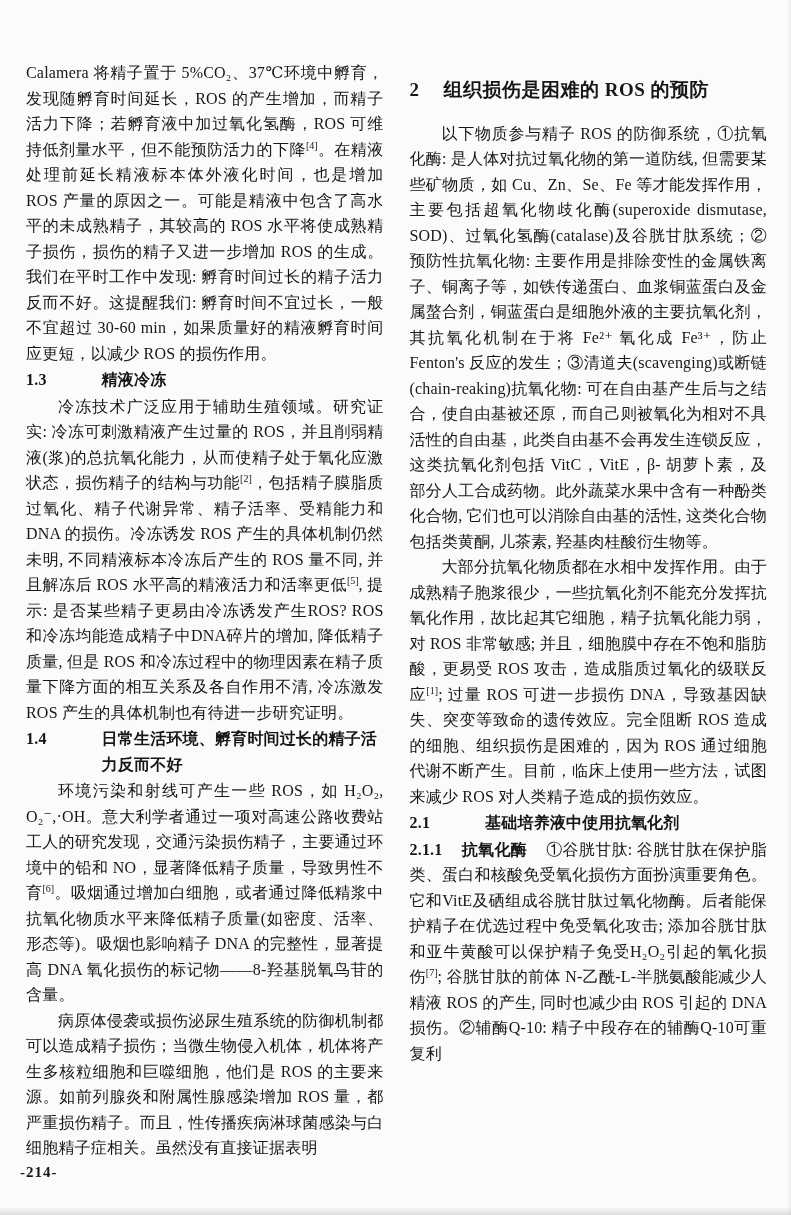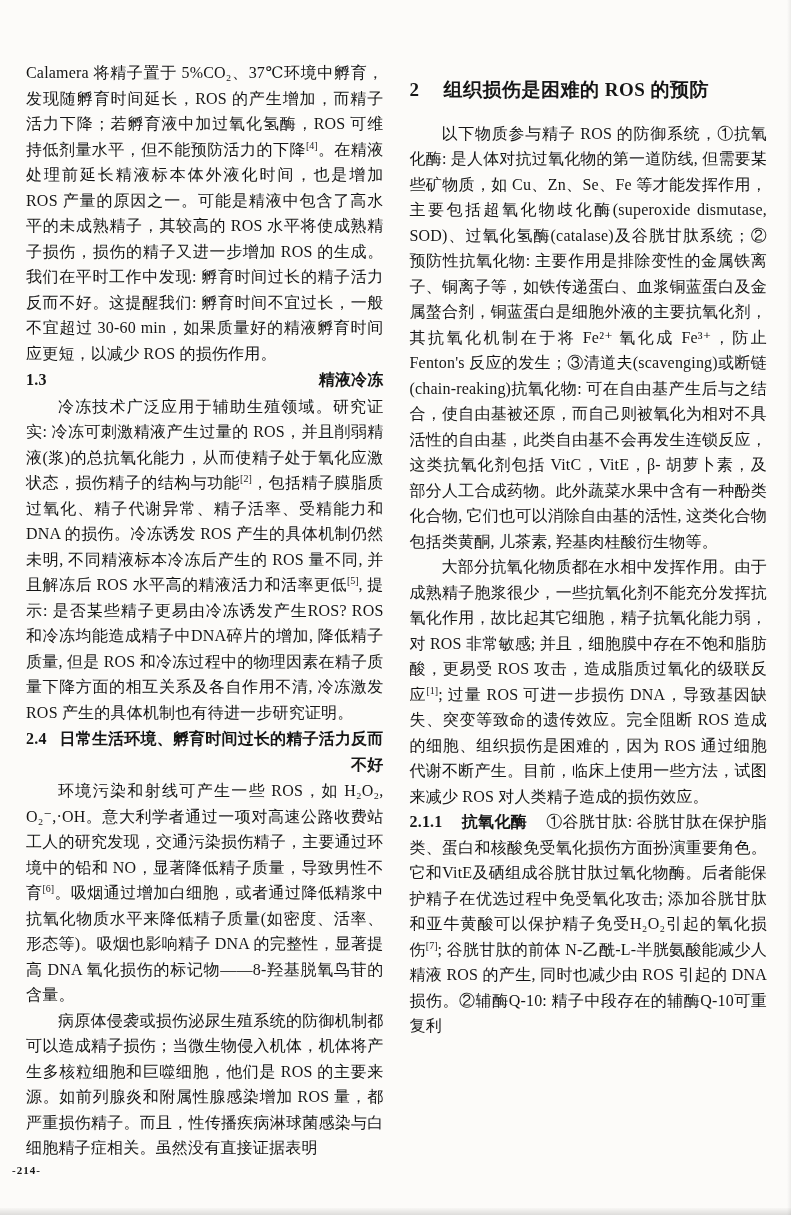--- a/index.html
+++ b/index.html
@@ -32,36 +32,36 @@
   }
   .col p { margin: 0; }
   p.indent { text-indent: 2em; }
   sup { font-size: 10px; line-height: 0; vertical-align: super; letter-spacing: 0; }
   .run-heading {
     display: flex;
     font-weight: 700;
     margin: 1px 0;
   }
   .run-heading .h-label { flex: 0 0 auto; margin-right: 10px; }
-  .run-heading .h-title { flex: 1 1 auto; text-align: right; }
+  .run-heading .h-title { flex: 1 1 auto; text-align: left; margin-left: 45px; }
   .section-heading {
     display: flex;
     align-items: baseline;
     font-weight: 700;
     font-size: 19px;
     margin: 17px 0 18px 0;
     letter-spacing: 0.5px;
   }
   .section-heading .h-label { flex: 0 0 auto; margin-right: 24px; }
   .inline-bold { font-weight: 700; }
   .inline-gap { display: inline-block; width: 1.2em; }
   .page-number {
     position: absolute;
-    left: 12px; top: 1164px;
-    font-size: 11px;
+    left: 20px; top: 1164px;
+    font-size: 15px;
     font-weight: 700;
     letter-spacing: 1px;
   }
   .bottom-edge {
     position: absolute;
     left: 0; bottom: 0;
     width: 100%; height: 7px;
     background: linear-gradient(to bottom, rgba(0,0,0,0.02), rgba(0,0,0,0.12));
   }
   .right-edge {
@@ -81,40 +81,44 @@
       <p>Calamera 将精子置于 5%CO₂、37℃环境中孵育，发现随孵育时间延长，ROS 的产生增加，而精子活力下降；若孵育液中加过氧化氢酶，ROS 可维持低剂量水平，但不能预防活力的下降<sup>[4]</sup>。在精液处理前延长精液标本体外液化时间，也是增加 ROS 产量的原因之一。可能是精液中包含了高水平的未成熟精子，其较高的 ROS 水平将使成熟精子损伤，损伤的精子又进一步增加 ROS 的生成。我们在平时工作中发现: 孵育时间过长的精子活力反而不好。这提醒我们: 孵育时间不宜过长，一般不宜超过 30-60 min，如果质量好的精液孵育时间应更短，以减少 ROS 的损伤作用。</p>
 
       <div class="run-heading">
         <span class="h-label">1.3</span>
         <span class="h-title">精液冷冻</span>
       </div>
 
       <p class="indent">冷冻技术广泛应用于辅助生殖领域。研究证实: 冷冻可刺激精液产生过量的 ROS，并且削弱精液(浆)的总抗氧化能力，从而使精子处于氧化应激状态，损伤精子的结构与功能<sup>[2]</sup>，包括精子膜脂质过氧化、精子代谢异常、精子活率、受精能力和 DNA 的损伤。冷冻诱发 ROS 产生的具体机制仍然未明, 不同精液标本冷冻后产生的 ROS 量不同, 并且解冻后 ROS 水平高的精液活力和活率更低<sup>[5]</sup>, 提示: 是否某些精子更易由冷冻诱发产生ROS? ROS 和冷冻均能造成精子中DNA碎片的增加, 降低精子质量, 但是 ROS 和冷冻过程中的物理因素在精子质量下降方面的相互关系及各自作用不清, 冷冻激发 ROS 产生的具体机制也有待进一步研究证明。</p>
 
       <div class="run-heading">
-        <span class="h-label">2.4</span>
+        <span class="h-label">1.4</span>
         <span class="h-title">日常生活环境、孵育时间过长的精子活力反而不好</span>
       </div>
 
       <p class="indent">环境污染和射线可产生一些 ROS，如 H₂O₂, O₂⁻,·OH。意大利学者通过一项对高速公路收费站工人的研究发现，交通污染损伤精子，主要通过环境中的铅和 NO，显著降低精子质量，导致男性不育<sup>[6]</sup>。吸烟通过增加白细胞，或者通过降低精浆中抗氧化物质水平来降低精子质量(如密度、活率、形态等)。吸烟也影响精子 DNA 的完整性，显著提高 DNA 氧化损伤的标记物——8-羟基脱氧鸟苷的含量。</p>
 
       <p class="indent">病原体侵袭或损伤泌尿生殖系统的防御机制都可以造成精子损伤；当微生物侵入机体，机体将产生多核粒细胞和巨噬细胞，他们是 ROS 的主要来源。如前列腺炎和附属性腺感染增加 ROS 量，都严重损伤精子。而且，性传播疾病淋球菌感染与白细胞精子症相关。虽然没有直接证据表明</p>
     </div>
 
     <div class="col">
 
       <div class="section-heading">
         <span class="h-label">2</span>
         <span class="h-title">组织损伤是困难的 ROS 的预防</span>
       </div>
 
       <p class="indent">以下物质参与精子 ROS 的防御系统，①抗氧化酶: 是人体对抗过氧化物的第一道防线, 但需要某些矿物质，如 Cu、Zn、Se、Fe 等才能发挥作用，主要包括超氧化物歧化酶(superoxide dismutase, SOD)、过氧化氢酶(catalase)及谷胱甘肽系统；②预防性抗氧化物: 主要作用是排除变性的金属铁离子、铜离子等，如铁传递蛋白、血浆铜蓝蛋白及金属螯合剂，铜蓝蛋白是细胞外液的主要抗氧化剂，其抗氧化机制在于将 Fe²⁺ 氧化成 Fe³⁺，防止 Fenton's 反应的发生；③清道夫(scavenging)或断链(chain-reaking)抗氧化物: 可在自由基产生后与之结合，使自由基被还原，而自己则被氧化为相对不具活性的自由基，此类自由基不会再发生连锁反应，这类抗氧化剂包括 VitC，VitE，β- 胡萝卜素，及部分人工合成药物。此外蔬菜水果中含有一种酚类化合物, 它们也可以消除自由基的活性, 这类化合物包括类黄酮, 儿茶素, 羟基肉桂酸衍生物等。</p>
 
       <p class="indent">大部分抗氧化物质都在水相中发挥作用。由于成熟精子胞浆很少，一些抗氧化剂不能充分发挥抗氧化作用，故比起其它细胞，精子抗氧化能力弱，对 ROS 非常敏感; 并且，细胞膜中存在不饱和脂肪酸，更易受 ROS 攻击，造成脂质过氧化的级联反应<sup>[1]</sup>; 过量 ROS 可进一步损伤 DNA，导致基因缺失、突变等致命的遗传效应。完全阻断 ROS 造成的细胞、组织损伤是困难的，因为 ROS 通过细胞代谢不断产生。目前，临床上使用一些方法，试图来减少 ROS 对人类精子造成的损伤效应。</p>
 
+      <div class="run-heading">
+        <span class="h-label">2.1</span>
+        <span class="h-title">基础培养液中使用抗氧化剂</span>
+      </div>
 
       <p>
         <span class="inline-bold">2.1.1</span><span class="inline-gap"></span><span class="inline-bold">抗氧化酶</span><span class="inline-gap"></span><span>①谷胱甘肽: 谷胱甘肽在保护脂类、蛋白和核酸免受氧化损伤方面扮演重要角色。它和VitE及硒组成谷胱甘肽过氧化物酶。后者能保护精子在优选过程中免受氧化攻击; 添加谷胱甘肽和亚牛黄酸可以保护精子免受H₂O₂引起的氧化损伤<sup>[7]</sup>; 谷胱甘肽的前体 N-乙酰-L-半胱氨酸能减少人精液 ROS 的产生, 同时也减少由 ROS 引起的 DNA 损伤。②辅酶Q-10: 精子中段存在的辅酶Q-10可重复利</span>
       </p>
     </div>
 
   </div>
 
   <div class="page-number">-214-</div>
 

